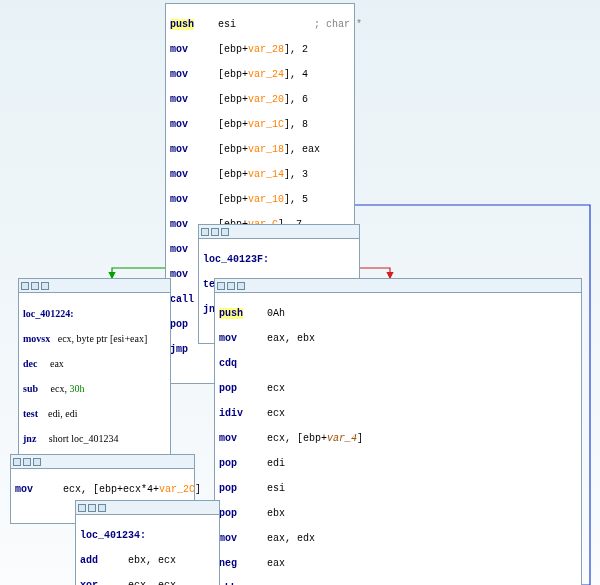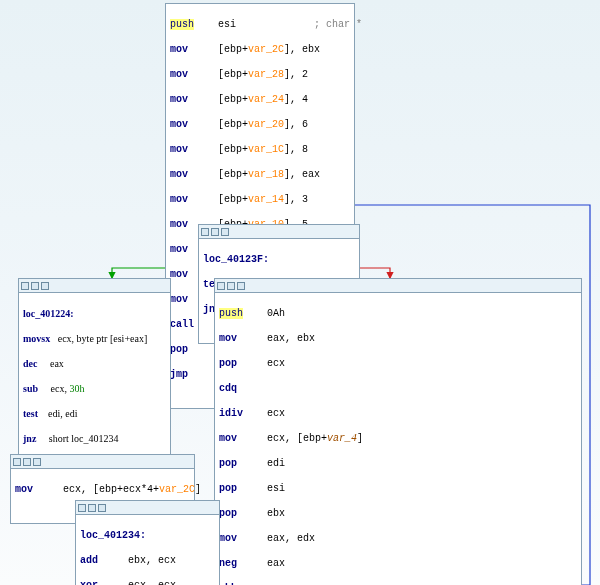--- a/index.html
+++ b/index.html
@@ -39,21 +39,21 @@
     margin-right: 2px;
     border: 1px solid #6a8aa0;
     background: #d8e8f2;
   }
   .body {
     padding: 2px 4px;
     white-space: pre;
     color: #000000;
   }
   .mn { color: #000080; font-weight: bold; }
-  .hl { color: #000080; font-weight: normal; background: #ffff80; }
+  .hl { color: #000080; font-weight: bold; background: #ffff80; }
   .vr { color: #ff8000; }
   .vri { color: #a05000; font-style: italic; }
   .lb { color: #000080; font-weight: bold; }
   .fn { color: #8080ff; }
   .num { color: #008000; }
   .cm { color: #808080; margin-top: 12px; }
   .ln { display: block; }
 </style>
 </head>
 <body>
@@ -82,21 +82,20 @@
   <path d="M82,364 L82,454" stroke="#d02020" stroke-width="1.2" fill="none" marker-end="url(#ar-r)"></path>
 
   <path d="M100,484 L100,492 L140,492 L140,500" stroke="#2040d0" stroke-width="1.2" fill="none" marker-end="url(#ar-b)"></path>
 
   <path d="M160,580 L160,585 L590,585 L590,205 L267,205 L267,210" stroke="#2040d0" stroke-width="1.2" fill="none" marker-end="url(#ar-b)"></path>
 </svg>
 
 <div class="node" style="left:165px; top:3px; width:190px;">
   <div class="body">
 <span class="ln"><span class="hl">push</span>    <span>esi</span>             <span class="cm">; char *</span></span>
-<span class="ln"><span class="mn">mov</span>     <span>[ebp+</span><span class="vr">var_2C</span><span>], ebx</span></span>
 <span class="ln"><span class="mn">mov</span>     <span>[ebp+</span><span class="vr">var_28</span><span>], 2</span></span>
 <span class="ln"><span class="mn">mov</span>     <span>[ebp+</span><span class="vr">var_24</span><span>], 4</span></span>
 <span class="ln"><span class="mn">mov</span>     <span>[ebp+</span><span class="vr">var_20</span><span>], 6</span></span>
 <span class="ln"><span class="mn">mov</span>     <span>[ebp+</span><span class="vr">var_1C</span><span>], 8</span></span>
 <span class="ln"><span class="mn">mov</span>     <span>[ebp+</span><span class="vr">var_18</span><span>], eax</span></span>
 <span class="ln"><span class="mn">mov</span>     <span>[ebp+</span><span class="vr">var_14</span><span>], 3</span></span>
 <span class="ln"><span class="mn">mov</span>     <span>[ebp+</span><span class="vr">var_10</span><span>], 5</span></span>
 <span class="ln"><span class="mn">mov</span>     <span>[ebp+</span><span class="vr">var_C</span><span>], 7</span></span>
 <span class="ln"><span class="mn">mov</span>     <span>[ebp+</span><span class="vr">var_8</span><span>], 9</span></span>
 <span class="ln"><span class="mn">mov</span>     <span>edi, eax</span></span>
@@ -137,22 +136,22 @@
 
 <div class="node" style="left:214px; top:278px; width:368px;">
   <div class="titlebar">
       <span class="tb-dot"></span>
       <span class="tb-dot"></span>
       <span class="tb-dot"></span>
     </div>
   <div class="body">
 <span class="ln"><span class="hl">push</span>    <span>0Ah</span></span>
 <span class="ln"><span class="mn">mov</span>     <span>eax, ebx</span></span>
+<span class="ln"><span class="mn">cdq</span></span>
 <span class="ln"><span class="mn">pop</span>     <span>ecx</span></span>
-<span class="ln"><span class="mn">cdq</span></span>
 <span class="ln"><span class="mn">idiv</span>    <span>ecx</span></span>
 <span class="ln"><span class="mn">mov</span>     <span>ecx, [ebp+</span><span class="vri">var_4</span><span>]</span></span>
 <span class="ln"><span class="mn">pop</span>     <span>edi</span></span>
 <span class="ln"><span class="mn">pop</span>     <span>esi</span></span>
 <span class="ln"><span class="mn">pop</span>     <span>ebx</span></span>
 <span class="ln"><span class="mn">mov</span>     <span>eax, edx</span></span>
 <span class="ln"><span class="mn">neg</span>     <span>eax</span></span>
 <span class="ln"><span class="mn">sbb</span>     <span>eax, eax</span></span>
 
 

